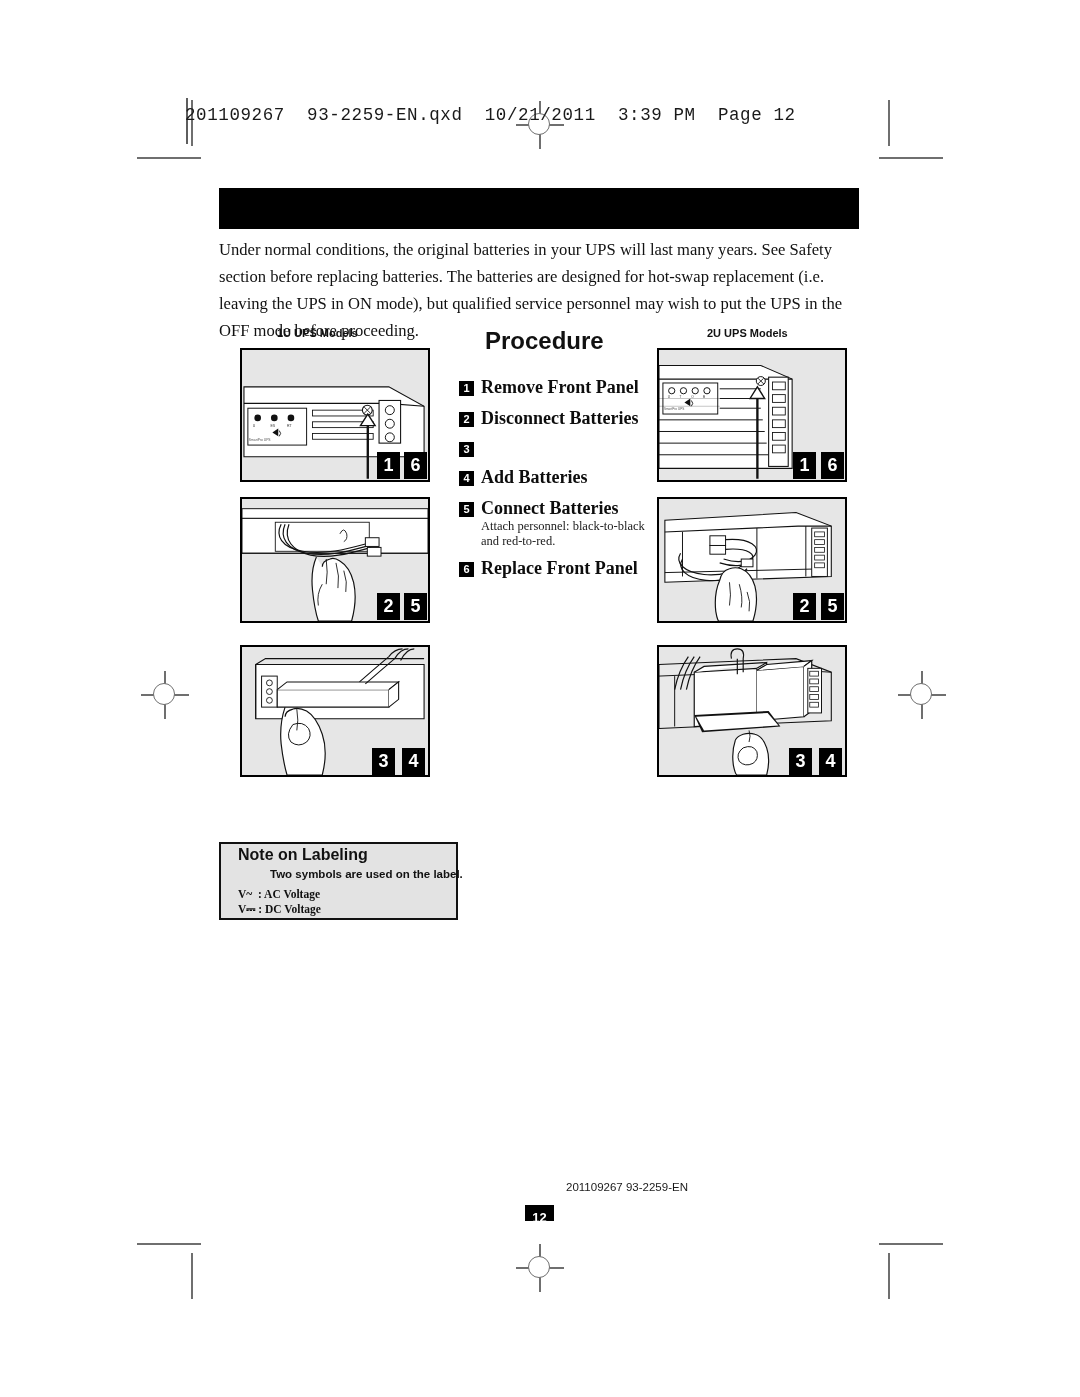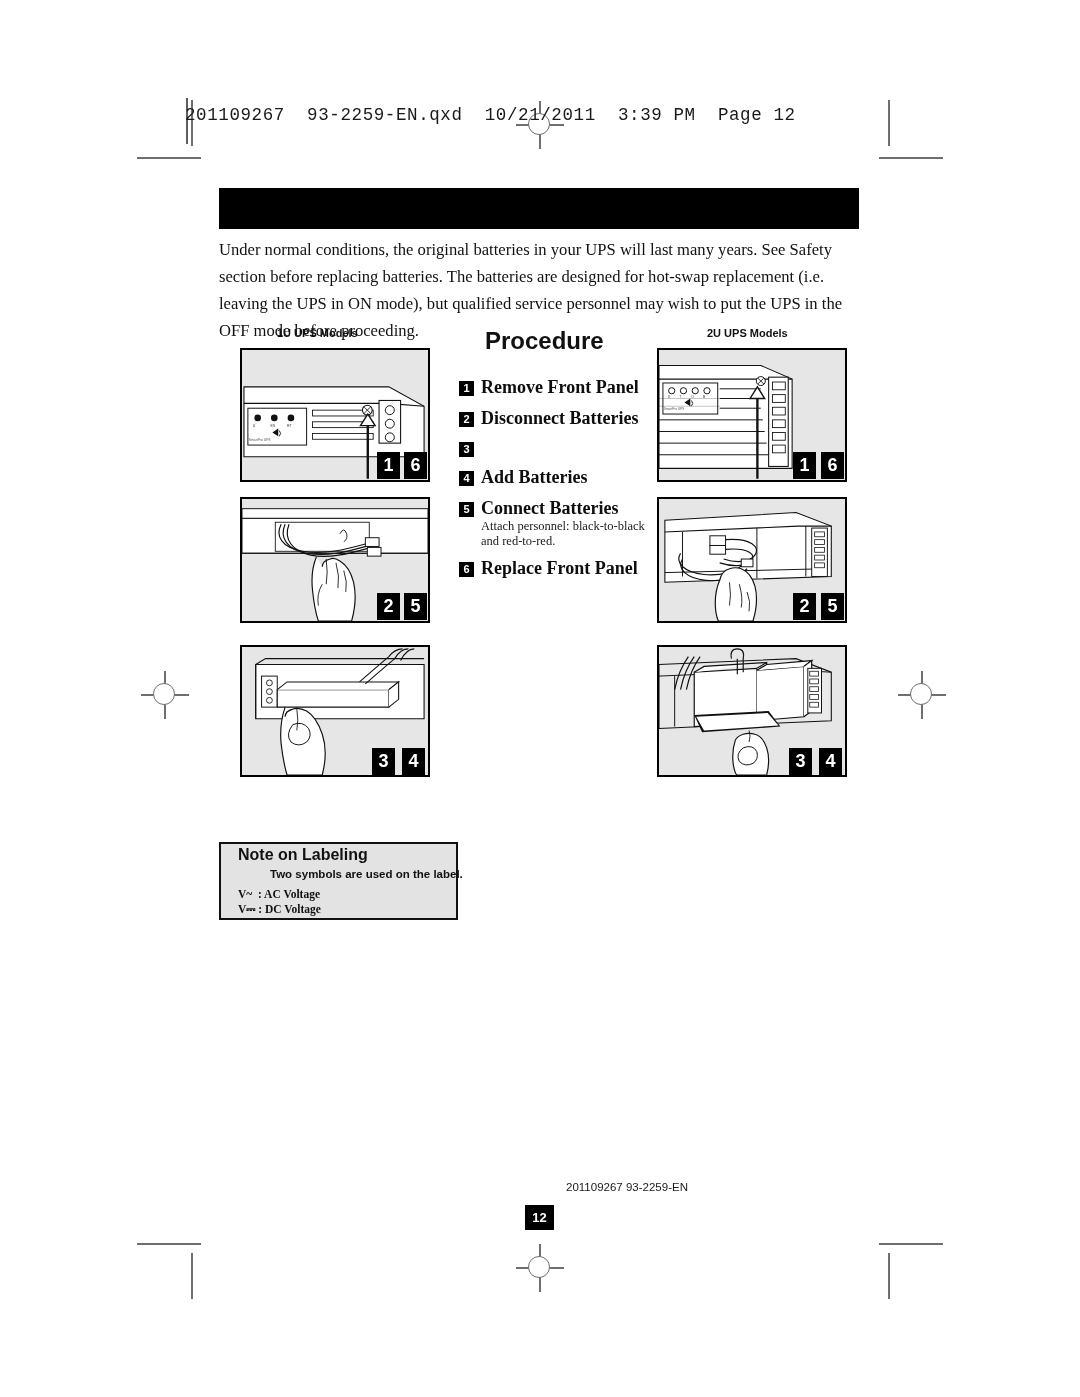--- a/index.html
+++ b/index.html
@@ -231,21 +231,21 @@
     text-align: center;
     font-family: "Liberation Sans", sans-serif;
     font-size: 11.5px;
     color: #1a1a1a;
     padding-left: 230px;
     box-sizing: border-box;
   }
   .page-badge {
     position: absolute;
     left: 525px; top: 1205px;
-    width: 29px; height: 25px;
+    width: 29px; height: 16px;
     background: #000;
     color: #fff;
     font-family: "Liberation Sans", sans-serif;
     font-weight: bold;
     font-size: 13px;
     line-height: 25px;
     text-align: center;
   }
 </style>
 </head>

